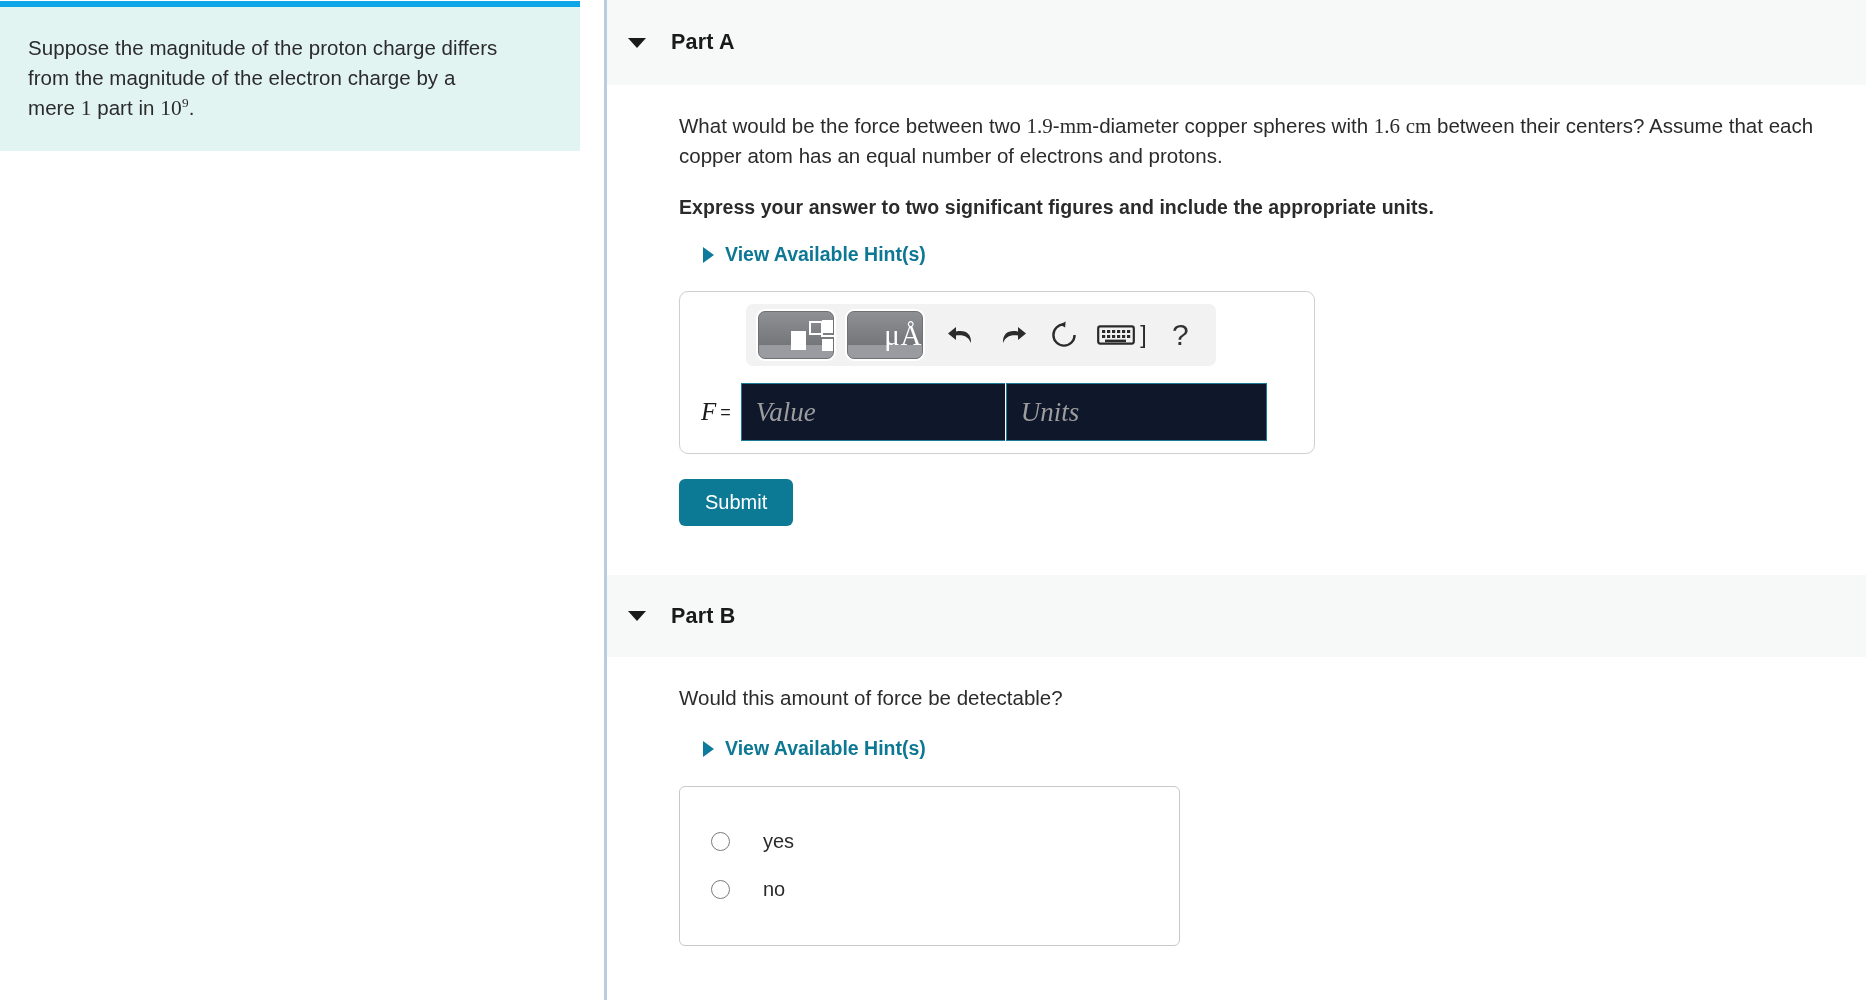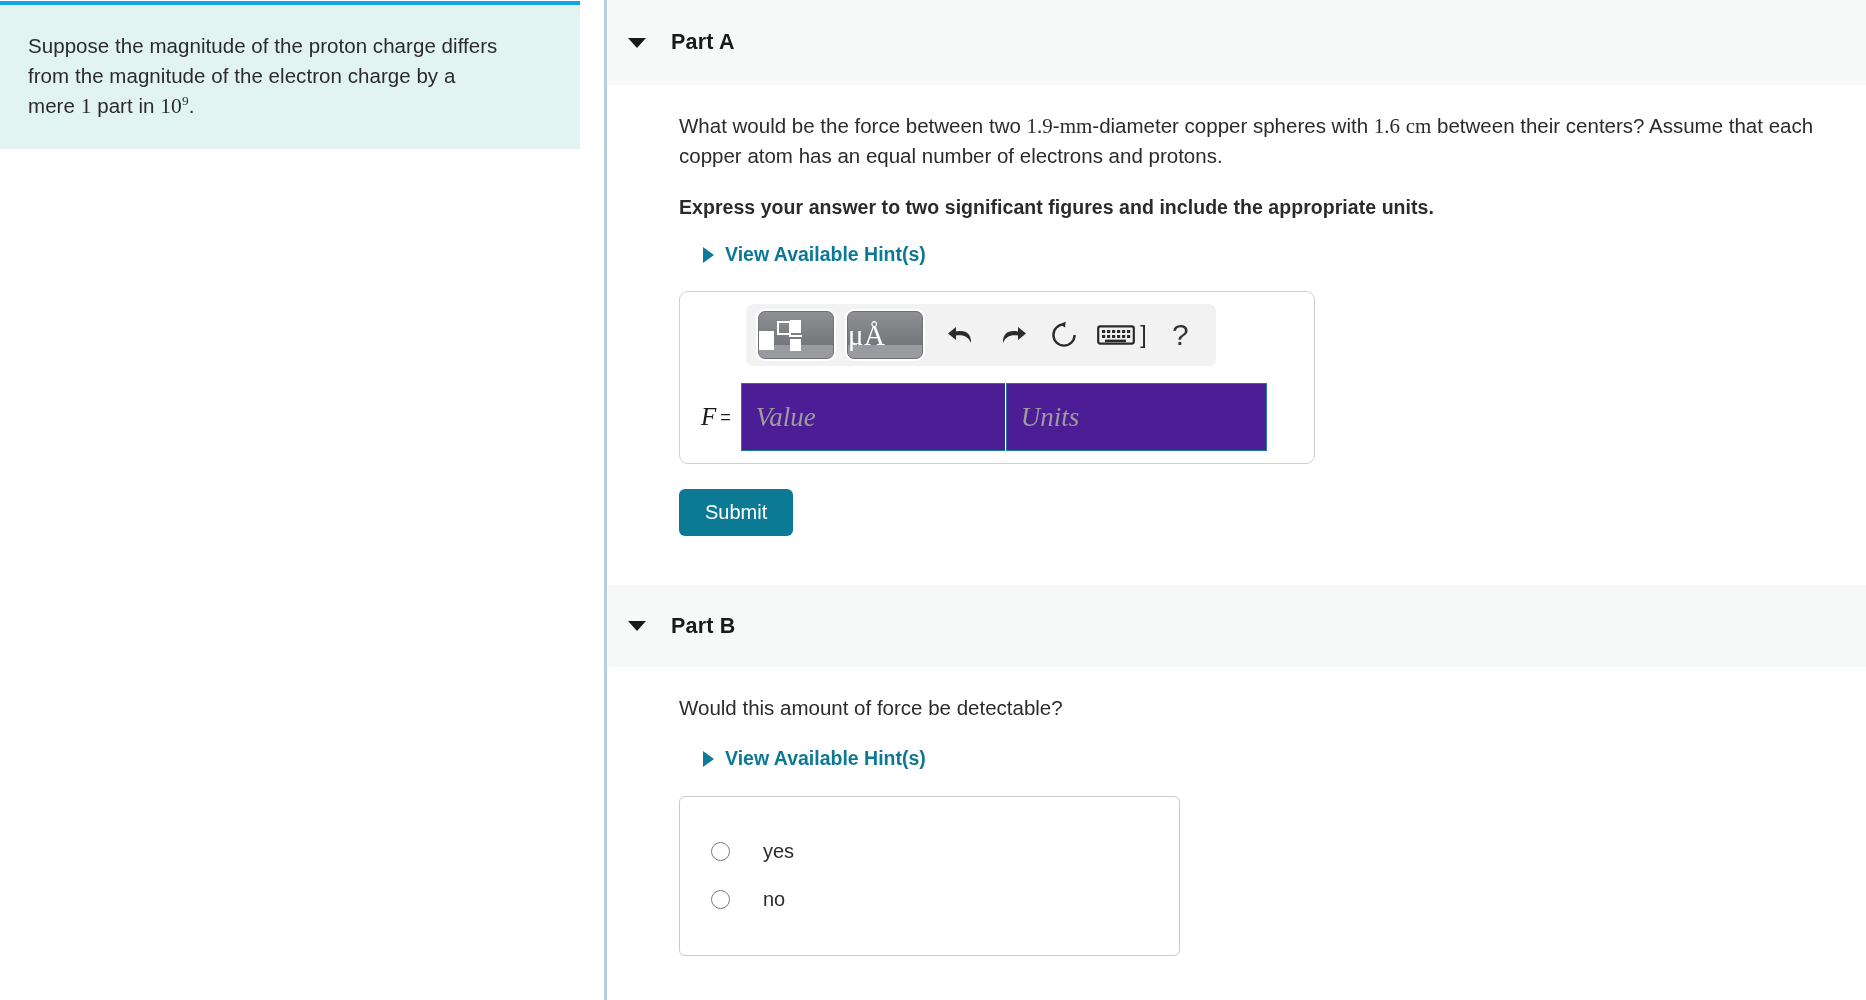--- a/index.html
+++ b/index.html
@@ -25,21 +25,21 @@
     height: 1000px;
     background: #ffffff;
     box-sizing: border-box;
   }
   .problem-card {
     position: absolute;
     left: 0;
     top: 1px;
     width: 580px;
     background: #e2f4f2;
-    border-top: 4px solid #0ea5e9;
+    border-top: 6px solid #0ea5e9;
     box-sizing: border-box;
     padding: 26px 30px 28px 28px;
   }
   .problem-text {
     font-size: 20.5px;
     line-height: 30px;
     color: #2b2b2b;
     letter-spacing: 0.05px;
   }
   .mathserif {
@@ -173,21 +173,21 @@
   }
   .tb-btn {
     width: 83px;
     height: 48px;
     border-radius: 7px;
     background: linear-gradient(#8f9094, #75767a 72%, #9a9ba0 72%, #9a9ba0 100%);
     border: 1px solid #6f7074;
     box-shadow: 0 0 0 2px #ffffff;
     display: flex;
     align-items: center;
-    justify-content: flex-start;
+    justify-content: flex-end;
     margin-right: 13px;
     box-sizing: border-box;
     cursor: pointer;
     position: relative;
   }
   .tb-btn:first-child { margin-left: 2px; }
 
   .tmpl-icon { position: relative; width: 42px; height: 32px; }
   .tmpl-icon i {
     position: absolute;
@@ -249,23 +249,23 @@
     font-style: italic;
     color: #1a1a1a;
     margin-right: 4px;
   }
   .eq-sign {
     font-size: 18px;
     color: #1a1a1a;
     margin-right: 10px;
   }
   .ans-input {
-    height: 68px;
+    height: 58px;
     border: 1px solid #1b7b96;
-    background: #4c1d95;
+    background: #0f172a;
     box-sizing: border-box;
     font-family: "Liberation Serif", serif;
     font-style: italic;
     font-size: 27px;
     color: #9a9a9a;
     padding: 0 14px;
     outline: none;
   }
   .ans-input.value-field { width: 264px; border-right: none; }
   .ans-input.units-field { width: 261px; margin-left: 1px; }

